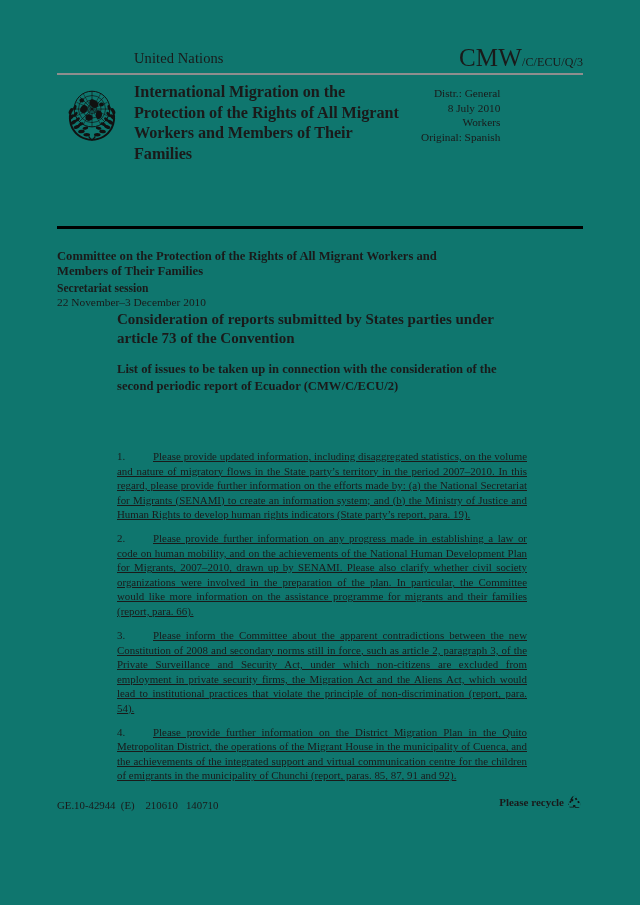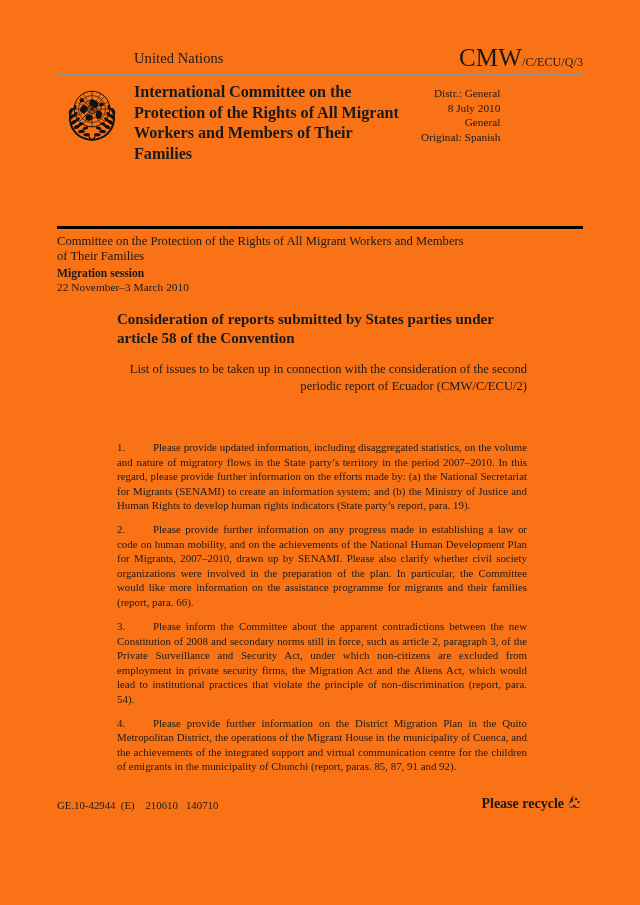--- a/index.html
+++ b/index.html
@@ -15,21 +15,21 @@
     position: relative;
     overflow: hidden;
   }
 
   .page {
     position: absolute;
     left: 0;
     top: 0;
     width: 640px;
     height: 905px;
-    background: #f97316;
+    background: #0f766e;
   }
 
   
   .masthead-top {
     position: absolute;
     left: 57px;
     top: 50px;
     width: 526px;
     height: 22px;
   }
@@ -105,22 +105,23 @@
   }
 
   .committee {
     position: absolute;
     left: 57px;
     top: 234px;
     width: 420px;
   }
   .committee-name {
     font-size: 12.6px;
-    font-weight: normal;
+    font-weight: bold;
     line-height: 15.4px;
+    margin-top: 15px;
   }
   .session {
     font-size: 11.6px;
     font-weight: bold;
     margin-top: 2px;
   }
   .session-dates {
     font-size: 11.4px;
     margin-top: 1px;
   }
@@ -134,44 +135,44 @@
     font-size: 15px;
     font-weight: bold;
     line-height: 19px;
   }
   .heading-2 {
     position: absolute;
     left: 117px;
     top: 361px;
     width: 410px;
     font-size: 12.6px;
-    font-weight: normal;
+    font-weight: bold;
     line-height: 16.5px;
-    text-align: right;
   }
 
   .section-head {
     position: absolute;
     left: 93px;
     top: 410px;
     width: 430px;
     font-size: 12.8px;
     font-weight: bold;
   }
   .section-num {
     display: inline-block;
     width: 28px;
   }
 
   
   .paras {
     position: absolute;
     left: 117px;
-    top: 440px;
+    top: 449px;
     width: 410px;
+    text-decoration: underline;
   }
   .para {
     font-size: 10.9px;
     line-height: 14.55px;
     text-align: justify;
     text-indent: 0;
     margin: 0 0 9.5px 0;
   }
   .para .pnum {
     display: inline-block;
@@ -191,21 +192,21 @@
     position: absolute;
     left: 0;
     top: 1px;
     font-size: 10.8px;
     white-space: pre;
   }
   .footer-recycle {
     position: absolute;
     right: 0;
     top: -4px;
-    font-size: 14px;
+    font-size: 11px;
     font-weight: bold;
     white-space: nowrap;
   }
   .recycle-glyph {
     display: inline-block;
     vertical-align: middle;
     margin-left: 2px;
   }
 </style>
 </head>
@@ -277,38 +278,38 @@
         <ellipse cx="75" cy="52" rx="4.4" ry="2.3" transform="rotate(52 75 52)"></ellipse>
         <ellipse cx="72" cy="60" rx="4.4" ry="2.3" transform="rotate(38 72 60)"></ellipse>
         <ellipse cx="67" cy="67" rx="4.4" ry="2.3" transform="rotate(24 67 67)"></ellipse>
         <ellipse cx="60" cy="73" rx="4.4" ry="2.3" transform="rotate(12 60 73)"></ellipse>
 
         <path d="M44 86c2 3 4 5 6 6 2-1 4-3 6-6l-2-1c-1 2-3 4-4 5-1-1-3-3-4-5z"></path>
       </g>
     </svg>
   </div>
 
-  <div class="conv-title">International Committee on the Protection of the Rights of All Migrant Workers and Members of Their Families</div>
+  <div class="conv-title">International Migration on the Protection of the Rights of All Migrant Workers and Members of Their Families</div>
 
   <div class="distr-block">
     <div>Distr.: General</div>
     <div>8 July 2010</div>
-    <div>General</div>
+    <div>Workers</div>
     <div>Original: Spanish</div>
   </div>
 
   <div class="rule-thick"></div>
 
   <div class="committee">
     <div class="committee-name">Committee on the Protection of the Rights of All Migrant Workers and Members of Their Families</div>
-    <div class="session">Migration session</div>
-    <div class="session-dates">22 November–3 March 2010</div>
-  </div>
-
-  <div class="heading-1">Consideration of reports submitted by States parties under article 58 of the Convention</div>
+    <div class="session">Secretariat session</div>
+    <div class="session-dates">22 November–3 December 2010</div>
+  </div>
+
+  <div class="heading-1">Consideration of reports submitted by States parties under article 73 of the Convention</div>
   <div class="heading-2">List of issues to be taken up in connection with the consideration of the second periodic report of Ecuador (CMW/C/ECU/2)</div>
 
 
   <div class="paras">
     <p class="para"><span class="pnum">1.</span><span>Please provide updated information, including disaggregated statistics, on the volume and nature of migratory flows in the State party’s territory in the period 2007–2010. In this regard, please provide further information on the efforts made by: (a) the National Secretariat for Migrants (SENAMI) to create an information system; and (b) the Ministry of Justice and Human Rights to develop human rights indicators (State party’s report, para. 19).</span></p>
     <p class="para"><span class="pnum">2.</span><span>Please provide further information on any progress made in establishing a law or code on human mobility, and on the achievements of the National Human Development Plan for Migrants, 2007–2010, drawn up by SENAMI. Please also clarify whether civil society organizations were involved in the preparation of the plan. In particular, the Committee would like more information on the assistance programme for migrants and their families (report, para. 66).</span></p>
     <p class="para"><span class="pnum">3.</span><span>Please inform the Committee about the apparent contradictions between the new Constitution of 2008 and secondary norms still in force, such as article 2, paragraph 3, of the Private Surveillance and Security Act, under which non-citizens are excluded from employment in private security firms, the Migration Act and the Aliens Act, which would lead to institutional practices that violate the principle of non-discrimination (report, para. 54).</span></p>
     <p class="para"><span class="pnum">4.</span><span>Please provide further information on the District Migration Plan in the Quito Metropolitan District, the operations of the Migrant House in the municipality of Cuenca, and the achievements of the integrated support and virtual communication centre for the children of emigrants in the municipality of Chunchi (report, paras. 85, 87, 91 and 92).</span></p>
   </div>
 

